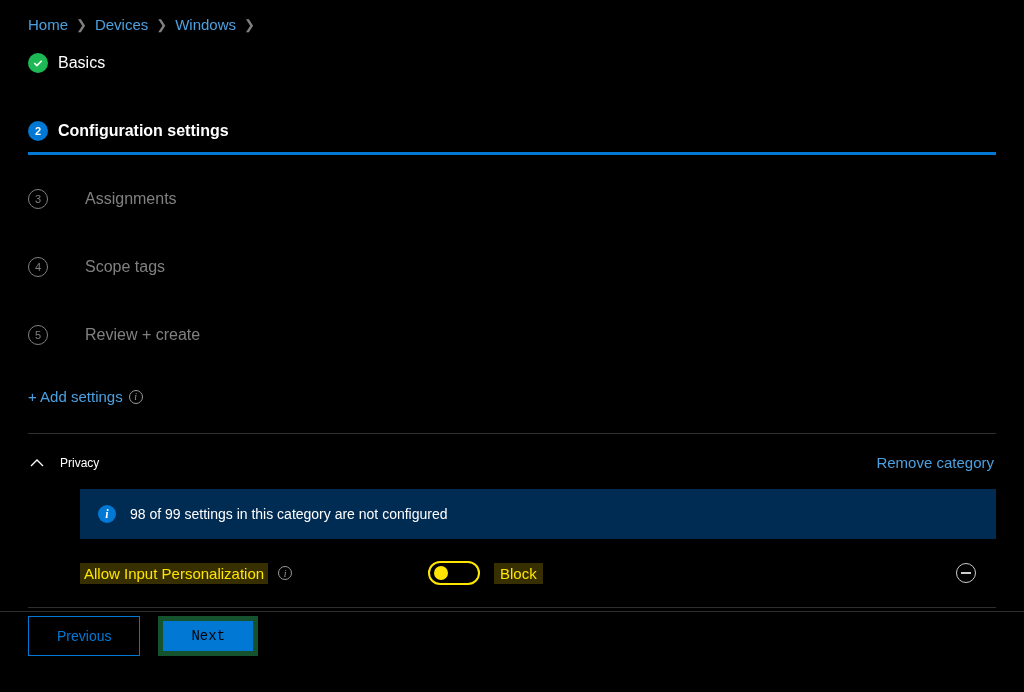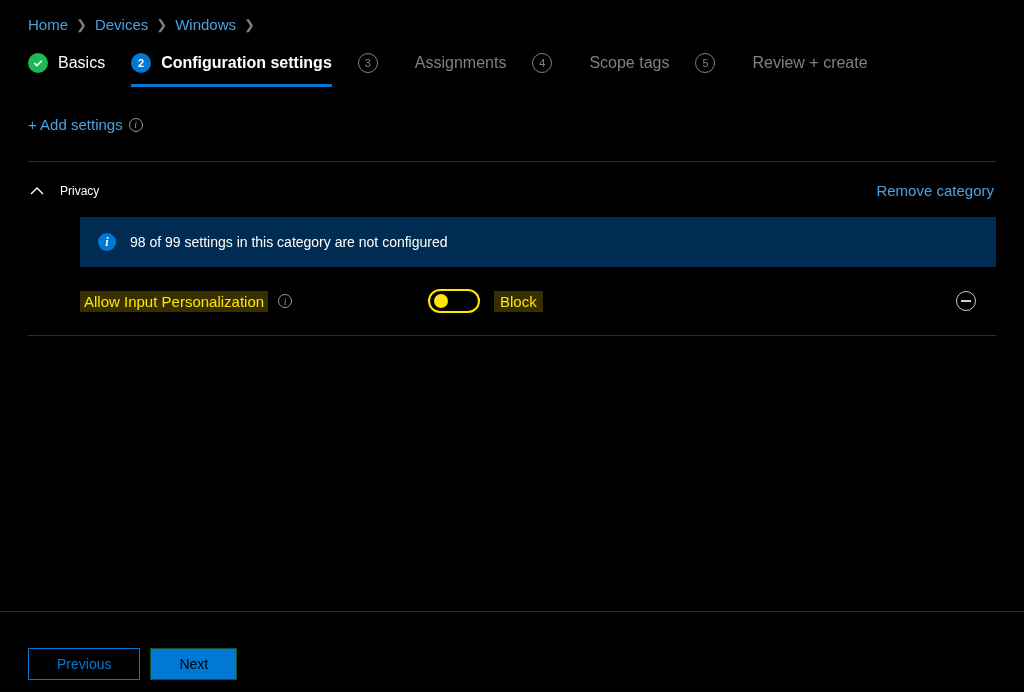--- a/index.html
+++ b/index.html
@@ -80,20 +80,21 @@
       padding: 8px;
       margin-top: 6px;
     }
     
     
     .steps {
       display: flex;
       gap: 26px;
       border-bottom: 1px solid transparent;
       margin-bottom: 28px;
+      flex-direction: column;
     }
     
     .step {
       display: flex;
       align-items: center;
       gap: 10px;
       padding: 8px 0 14px 0;
       cursor: pointer;
       position: relative;
     }
@@ -341,44 +342,45 @@
       border-top: 1px solid #2e2e2e;
       margin: 0;
       position: absolute;
       left: 0;
       right: 0;
       bottom: 80px;
     }
     
     .footer {
       position: absolute;
-      bottom: 12px;
+      bottom: 36px;
       left: 28px;
       display: flex;
-      gap: 10px;
+      gap: 18px;
     }
     
     .btn {
       padding: 7px 28px;
       font-size: 14px;
       cursor: pointer;
       font-family: inherit;
     }
     
     .btn-previous {
       background: transparent;
       color: #0078d4;
       border: 1px solid #0078d4;
     }
     
     .btn-next {
       background: #0078d4;
       color: #000000;
-      border: 1px solid #14532d;
+      border: 5px solid #14532d;
       font-weight: 500;
+      font-family: Liberation Mono, monospace;
     }
   </style>
 </head>
 <body>
 
 <div class="content">
 
   <div class="breadcrumb">
     <span class="breadcrumb-link">Home</span>
     <span class="breadcrumb-sep">❯</span>

